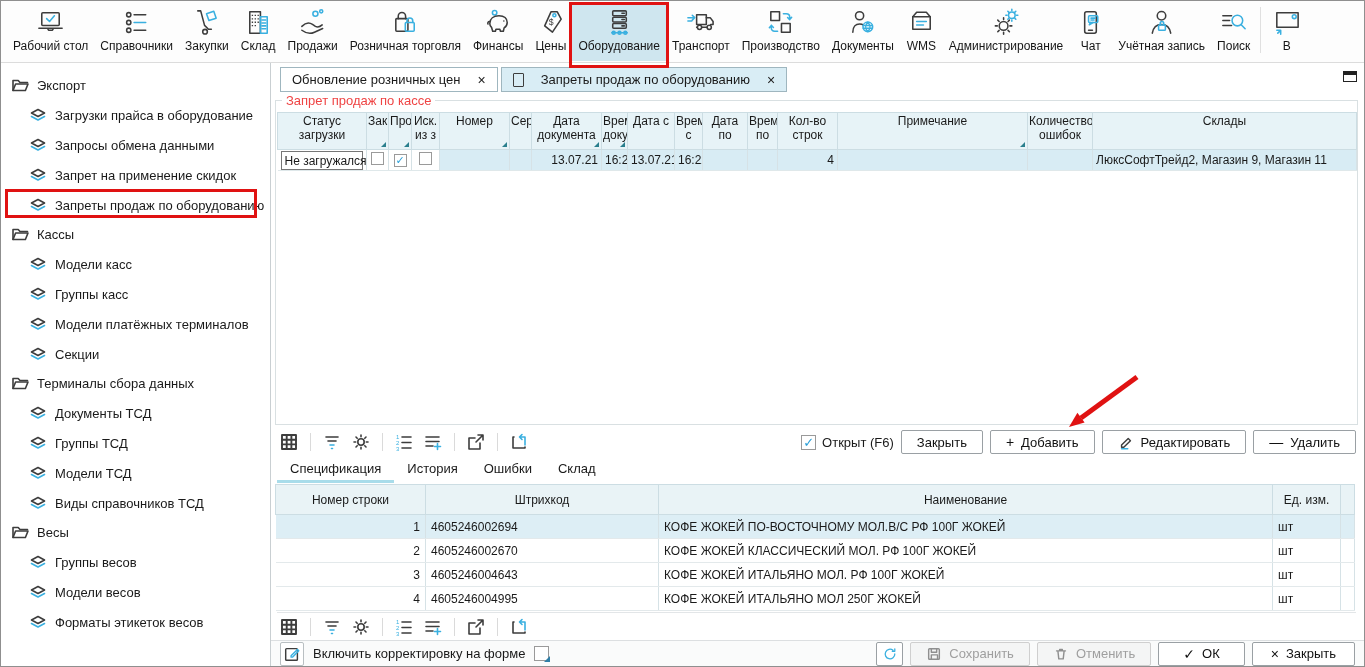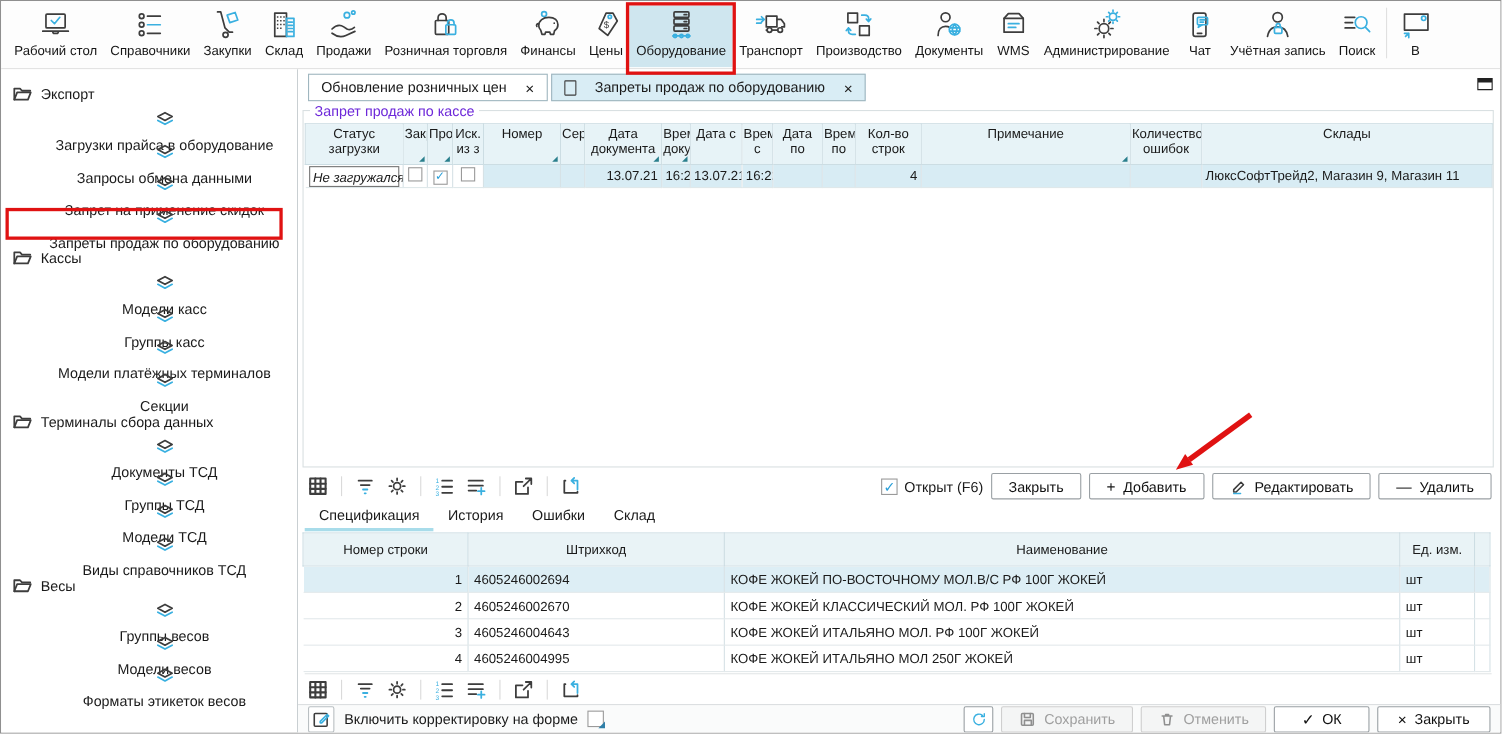--- a/index.html
+++ b/index.html
@@ -33,57 +33,57 @@
     content:""; position:absolute; left:-3px; right:-3px; top:-3px; bottom:-7px;
     border:3px solid #e01212; z-index:6; pointer-events:none;
   }
   .tbar-sep { width:1px; height:46px; background:#e0e0e0; margin:2px 4px 0 4px; flex:none; }
   
   .sidebar {
     position:absolute; left:0; top:62px; width:270px; bottom:0;
     border-right:1px solid #c9cfd2; padding-top:8px; background:#fff; overflow:hidden;
   }
   .srow { display:flex; align-items:center; height:29.8px; padding-left:10px; gap:8px; font-size:13px; cursor:default; }
-  .srow.leaf { padding-left:28px;flex-direction:column; }
+  .srow.leaf { padding-left:28px; }
   .srow svg { width:18px; height:15px; flex:none; }
   .ann-box { position:absolute; border:3px solid #e01212; z-index:6; pointer-events:none; }
   
   .main { position:absolute; left:270px; top:62px; right:0; bottom:0; background:#fff; }
   .tabbar { position:absolute; left:9px; top:4px; right:28px; height:25px; display:flex; gap:3px; }
   .tab {
     display:flex; align-items:center; gap:17px; padding:0 11px; height:25px;
     border:1px solid #9fb6bf; background:#fff; font-size:13px;
   }
   .tab.active { background:#d9edf5; }
   .tab .close { font-size:14px; color:#222; cursor:pointer; line-height:1; }
   .tab .doc { width:11px; height:14px; border:1.4px solid #3d3d3d; border-radius:1px; }
   .winbtn { position:absolute; right:7px; top:8px; width:14px; height:11px; border:1.5px solid #222; border-top:4px solid #222; }
   
   .groupbox {
     position:absolute; left:4px; right:8px; top:30px; height:332px;
     border:1px solid #d9e0e2;
   }
-  .groupbox legend { color:#6d28d9; font-size:13px; margin-left:6px; padding:0 4px; }
+  .groupbox legend { color:#ef4444; font-size:13px; margin-left:6px; padding:0 4px; }
   table.grid { border-collapse:collapse; table-layout:fixed; width:1079px; margin:4px 0 0 1px; font-size:12px; }
   table.grid th {
     background:#e7f3f7; border:1px solid #ccdde3; font-weight:normal;
     vertical-align:top; padding:2px 1px; line-height:1.15; height:37px;
     overflow:hidden; text-align:center; position:relative;
   }
   table.grid th.sort::after {
     content:""; position:absolute; right:2px; bottom:2px; width:0; height:0;
     border-left:5px solid transparent; border-bottom:5px solid #2a7f8d;
   }
   table.grid td {
     border-right:1px solid #d6e2e6; border-bottom:1px solid #dfe8ea;
     height:21px; padding:0 3px; overflow:hidden; white-space:nowrap;
   }
   td.sel { background:#d8ecf4; }
   td.c { text-align:center; } td.r { text-align:right; }
-  .statusbox { border:1px solid #767676; background:#fff; height:19px; line-height:18px; padding:0 3px; font-size:12px;font-style:italic; }
+  .statusbox { border:1px solid #767676; background:#fff; height:19px; line-height:18px; padding:0 3px; font-size:12px; }
   .cb {
     width:13px; height:13px; border:1px solid #9a9a9a; background:#fff;
     display:inline-flex; align-items:center; justify-content:center;
     font-size:11px; color:#2a9fd8; line-height:1; position:relative;
   }
   .cb.big { width:15px; height:15px; font-size:13px; }
   .cb.corner::after {
     content:""; position:absolute; right:-2px; bottom:-2px; width:0; height:0;
     border-left:6px solid transparent; border-bottom:6px solid #2f7fa8;
   }

